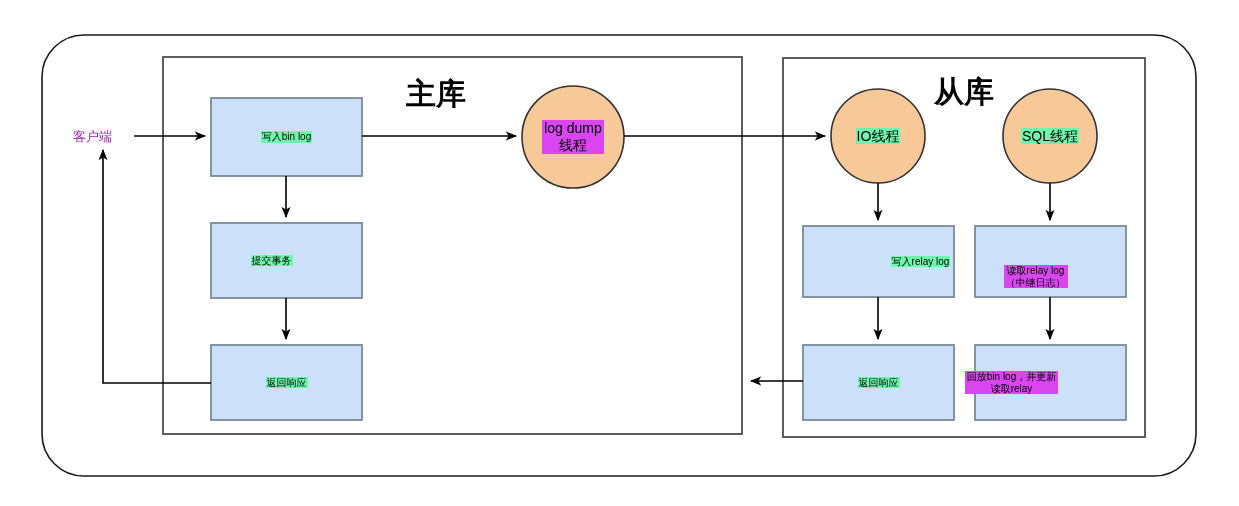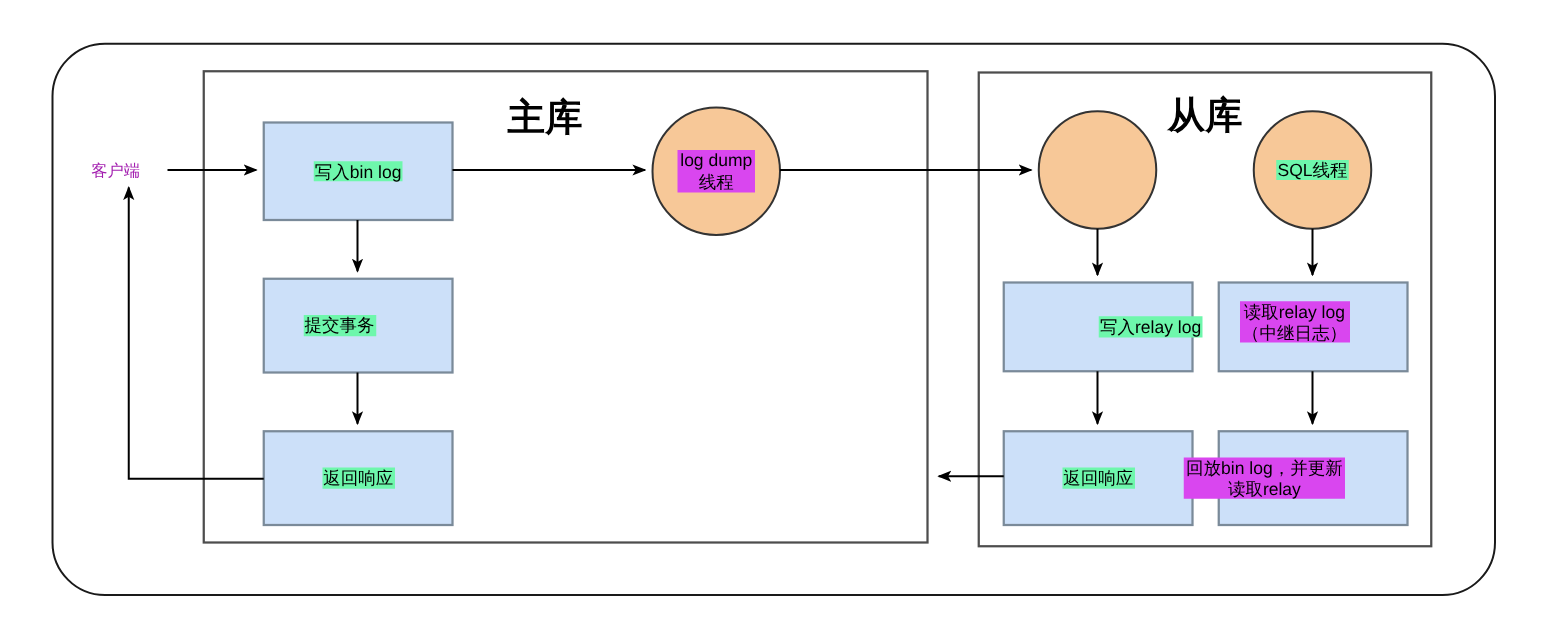--- a/index.html
+++ b/index.html
@@ -43,21 +43,21 @@
     white-space: nowrap;
   }
   .hl-block {
     background: #d946ef;
     color: #000000;
     padding: 0 2px;
     display: inline-block;
     text-align: center;
   }
   .box-text {
-    font-size: 14px;
+    font-size: 10px;
   }
   .circle-text {
     font-size: 14px;
   }
   .section-title {
     position: absolute;
     font-size: 30px;
     font-weight: bold;
     color: #000000;
     text-align: center;
@@ -152,30 +152,33 @@
   </div>
 
   <div class="node-label box-text" style="left:211px; top:345px; width:151px; height:75px;">
     <span class="hl">返回响应</span>
   </div>
 
   <div class="node-label circle-text" style="left:522px; top:86px; width:102px; height:102px;">
     <span class="hl-block"><span>log dump</span><br><span>线程</span></span>
   </div>
 
+  <div class="node-label circle-text" style="left:831px; top:89px; width:94px; height:94px;">
+    <span class="hl">IO线程</span>
+  </div>
 
   <div class="node-label circle-text" style="left:1003px; top:89px; width:94px; height:94px;">
     <span class="hl">SQL线程</span>
   </div>
 
   <div class="node-label box-text" style="left:803px; top:226px; width:151px; height:71px;padding-left:42px;">
     <span class="hl">写入relay log</span>
   </div>
 
-  <div class="node-label box-text" style="left:975px; top:222px; width:121px; height:71px;">
+  <div class="node-label box-text" style="left:975px; top:241px; width:121px; height:71px;">
     <span class="hl-block"><span>读取relay log</span><br><span>（中继日志）</span></span>
   </div>
 
   <div class="node-label box-text" style="left:803px; top:345px; width:151px; height:75px;">
     <span class="hl">返回响应</span>
   </div>
 
   <div class="node-label box-text" style="left:932px; top:345px; width:159px; height:75px;">
     <span class="hl-block"><span>回放bin log，并更新</span><br><span>读取relay</span></span>
   </div>

